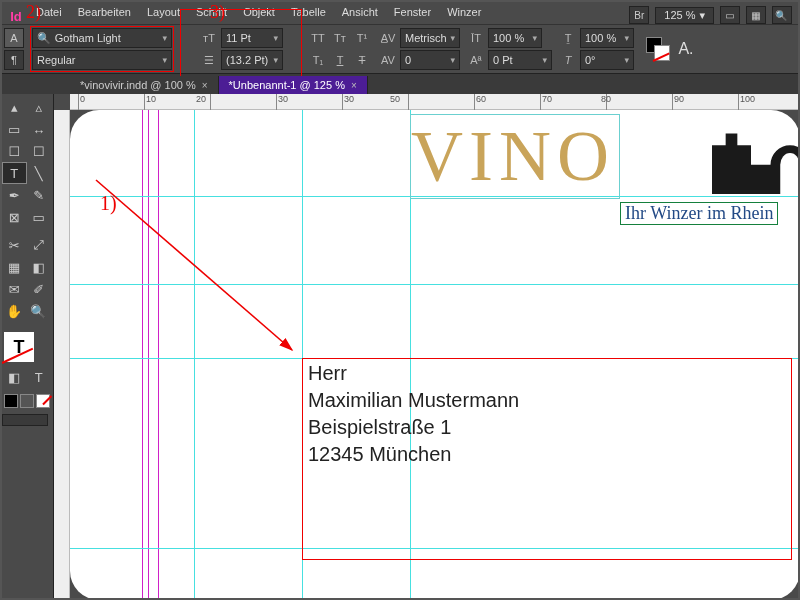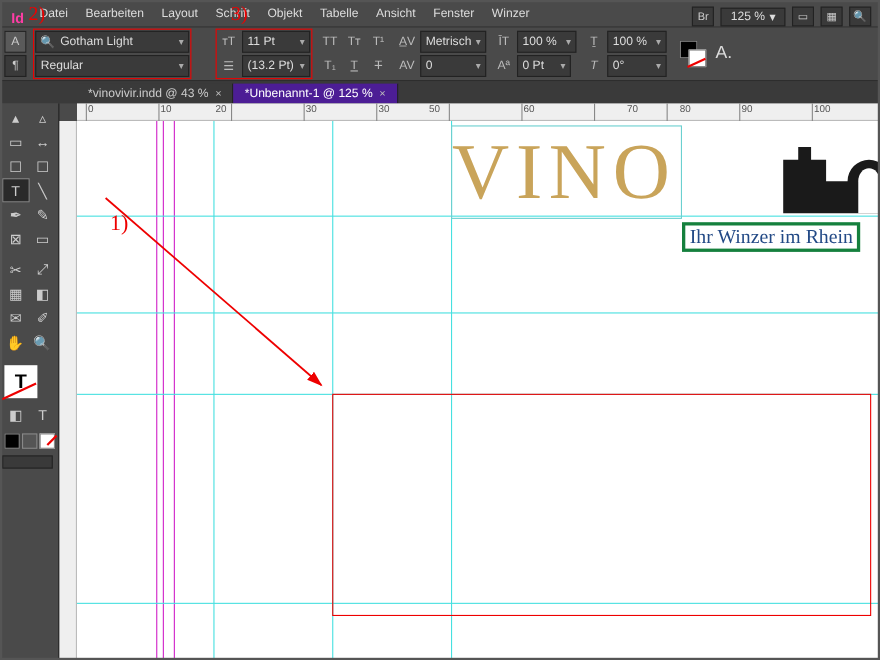--- a/index.html
+++ b/index.html
@@ -44,32 +44,32 @@
 .toolbox .swatches{ display:flex; gap:2px; margin-top:6px; padding-left:2px;}
 .toolbox .swb{ width:14px; height:14px; background:#000; border:1px solid #888;}
 .toolbox .sww{ width:14px; height:14px; background:#fff; border:1px solid #888;}
 .toolbox .panelbar{ margin-top:6px; width:46px; height:12px; background:#3a3a3a; border:1px solid #222;}
 
 
 .rulerH { position:absolute; left:70px; right:0; top:94px; height:16px; background:#efefef; border-bottom:1px solid #bbb; font-size:9px; color:#555; }
 .rulerH .tick { position:absolute; top:0; height:16px; border-left:1px solid #888; }
 .rulerH .lbl { position:absolute; top:0; font-size:9px; color:#555; transform:translateX(2px);}
 .rulerV { position:absolute; left:54px; top:110px; bottom:0; width:16px; background:#efefef; border-right:1px solid #bbb;}
-.canvas { position:absolute; left:70px; top:110px; right:0; bottom:0; background:#fff; overflow:hidden; }
+.canvas { position:absolute; left:70px; top:110px; right:0; bottom:0; background:#fff; overflow:hidden;border-radius:29px; }
 
 
 .guide-v { position:absolute; top:0; bottom:0; width:0; border-left:1px solid #46e0e0; }
 .guide-h { position:absolute; left:0; right:0; height:0; border-top:1px solid #46e0e0; }
 .margin-v{ position:absolute; top:0; bottom:0; width:0; border-left:1px solid #d020c8; }
 
 
 .logo-vino { position:absolute; left:340px; top:4px; font-family: "Times New Roman", serif; font-size:72px; letter-spacing:6px; color:#c9a45a; border:1px solid #6bd0d0; padding-right:4px;}
 .castle { position:absolute; left:640px; top:6px; width:160px; height:78px; }
 .castle svg { width:100%; height:100%; }
-.tagline { position:absolute; left:550px; top:92px; font-family: "Brush Script MT", cursive; font-size:18px; color:#234a86; border:3px solid #15803d; padding:0 4px;}
+.tagline { position:absolute; left:550px; top:92px; font-family: "Brush Script MT", cursive; font-size:18px; color:#234a86; border:1px solid #15803d; padding:0 4px;}
 
 .textframe-sel { position:absolute; left:232px; top:248px; width:490px; height:202px; border:1px solid #e00; }
 .address { position:absolute; left:238px; top:250px; font-family:"Segoe UI","Helvetica Neue",Arial,sans-serif; font-weight:300; font-size:20px; color:#222; line-height:1.35; }
 
 
 .ann { position:absolute; color:#e00; font-size:18px; font-family:"Times New Roman",serif;}
 .arrow-svg{position:absolute; pointer-events:none;}
 
 .border{ position:absolute; left:0; top:0; right:0; bottom:0; border:2px solid #555; pointer-events:none;}
 </style>
@@ -108,21 +108,21 @@
     <div class="field" style="width:140px">
       <span style="margin-right:4px">🔍</span>
       <span>Gotham Light</span>
       <span class="arrow">▾</span>
     </div>
     <div class="field" style="width:140px">
       <span>Regular</span>
       <span class="arrow">▾</span>
     </div>
   </div>
-  <div class="ctl-col redbox" style="padding:1px;margin-left:16px;">
+  <div class="ctl-col redbox" style="padding:18px;">
     <div class="group">
       <div class="tiny-icon">тT</div>
       <div class="field" style="width:62px">
           <span>11 Pt</span>
           <span class="arrow">▾</span>
         </div>
     </div>
     <div class="group">
       <div class="tiny-icon">☰</div>
       <div class="field" style="width:62px">
@@ -166,21 +166,21 @@
   <div class="ctl-col">
     <div class="group">
       <div class="tiny-icon">ĪT</div>
       <div class="field" style="width:54px">
           <span>100 %</span>
           <span class="arrow">▾</span>
         </div>
     </div>
     <div class="group">
       <div class="tiny-icon">Aª</div>
-      <div class="field" style="width:49px">
+      <div class="field" style="width:64px">
           <span>0 Pt</span>
           <span class="arrow">▾</span>
         </div>
     </div>
   </div>
   <div class="ctl-col">
     <div class="group">
       <div class="tiny-icon">Ṯ</div>
       <div class="field" style="width:54px">
           <span>100 %</span>
@@ -201,21 +201,21 @@
     <div class="a"></div>
       <div class="b">
         <div class="redline"></div>
       </div>
   </div>
   <div class="tiny-icon" style="font-size:16px; color:#ddd">A.</div>
 </div>
 
 <div class="tabbar">
   <div class="tab">
-    <span>*vinovivir.indd @ 43 %</span>
+    <span>*vinovivir.indd @ 100 %</span>
     <span class="x">×</span>
   </div>
   <div class="tab active">
     <span>*Unbenannt-1 @ 125 %</span>
     <span class="x">×</span>
   </div>
 </div>
 
 <div class="toolbox">
   <div class="row">
@@ -284,23 +284,23 @@
     <div class="lbl" style="left: 124px;">20</div>
     <div class="tick" style="left: 206px;"></div>
     <div class="lbl" style="left: 206px;">30</div>
     <div class="tick" style="left: 272px;"></div>
     <div class="lbl" style="left: 272px;">30</div>
     <div class="tick" style="left: 338px;"></div>
     <div class="lbl" style="left: 318px;">50</div>
     <div class="tick" style="left: 404px;"></div>
     <div class="lbl" style="left: 404px;">60</div>
     <div class="tick" style="left: 470px;"></div>
-    <div class="lbl" style="left: 498px;">70</div>
+    <div class="lbl" style="left: 470px;">70</div>
     <div class="tick" style="left: 536px;"></div>
-    <div class="lbl" style="left: 546px; text-align: right;">80</div>
+    <div class="lbl" style="left: 529px; text-align: right;">80</div>
     <div class="tick" style="left: 602px;"></div>
     <div class="lbl" style="left: 602px;">90</div>
     <div class="tick" style="left: 668px;"></div>
     <div class="lbl" style="left: 668px;">100</div>
   </div>
 <div class="rulerV"></div>
 
 <div class="canvas">
 
   <div class="margin-v" style="left:72px"></div>
@@ -317,20 +317,26 @@
   <div class="logo-vino">VINO</div>
   <div class="castle">
     <svg viewBox="0 0 160 80">
         <path fill="#1a1a1a" d="M0 30h14v-12h12v12h14v50H0zM120 30h14v-12h12v12h14v50h-40zM30 50h100v30H30zM60 50a20 20 0 0 1 40 0v30H60z"></path>
         <path fill="#fff" d="M70 50a10 12 0 0 1 20 0v30H70z"></path>
       </svg>
   </div>
   <div class="tagline">Ihr Winzer im Rhein</div>
 
   <div class="textframe-sel"></div>
+  <div class="address">
+    <div>Herr</div>
+    <div>Maximilian Mustermann</div>
+    <div>Beispielstraße 1</div>
+    <div>12345 München</div>
+  </div>
 </div>
 
 <div class="ann" style="left:26px; top:2px">2)</div>
 <div class="ann" style="left:210px; top:2px">3)</div>
 <div class="ann" style="left:100px; top:192px; font-size:20px">1)</div>
 <svg class="arrow-svg" style="left:0;top:0" width="800" height="600">
   <defs>
       <marker id="ah" markerWidth="10" markerHeight="10" refX="8" refY="3" orient="auto">
         <path d="M0,0 L9,3 L0,6 z" fill="#e00"></path>
       </marker>

